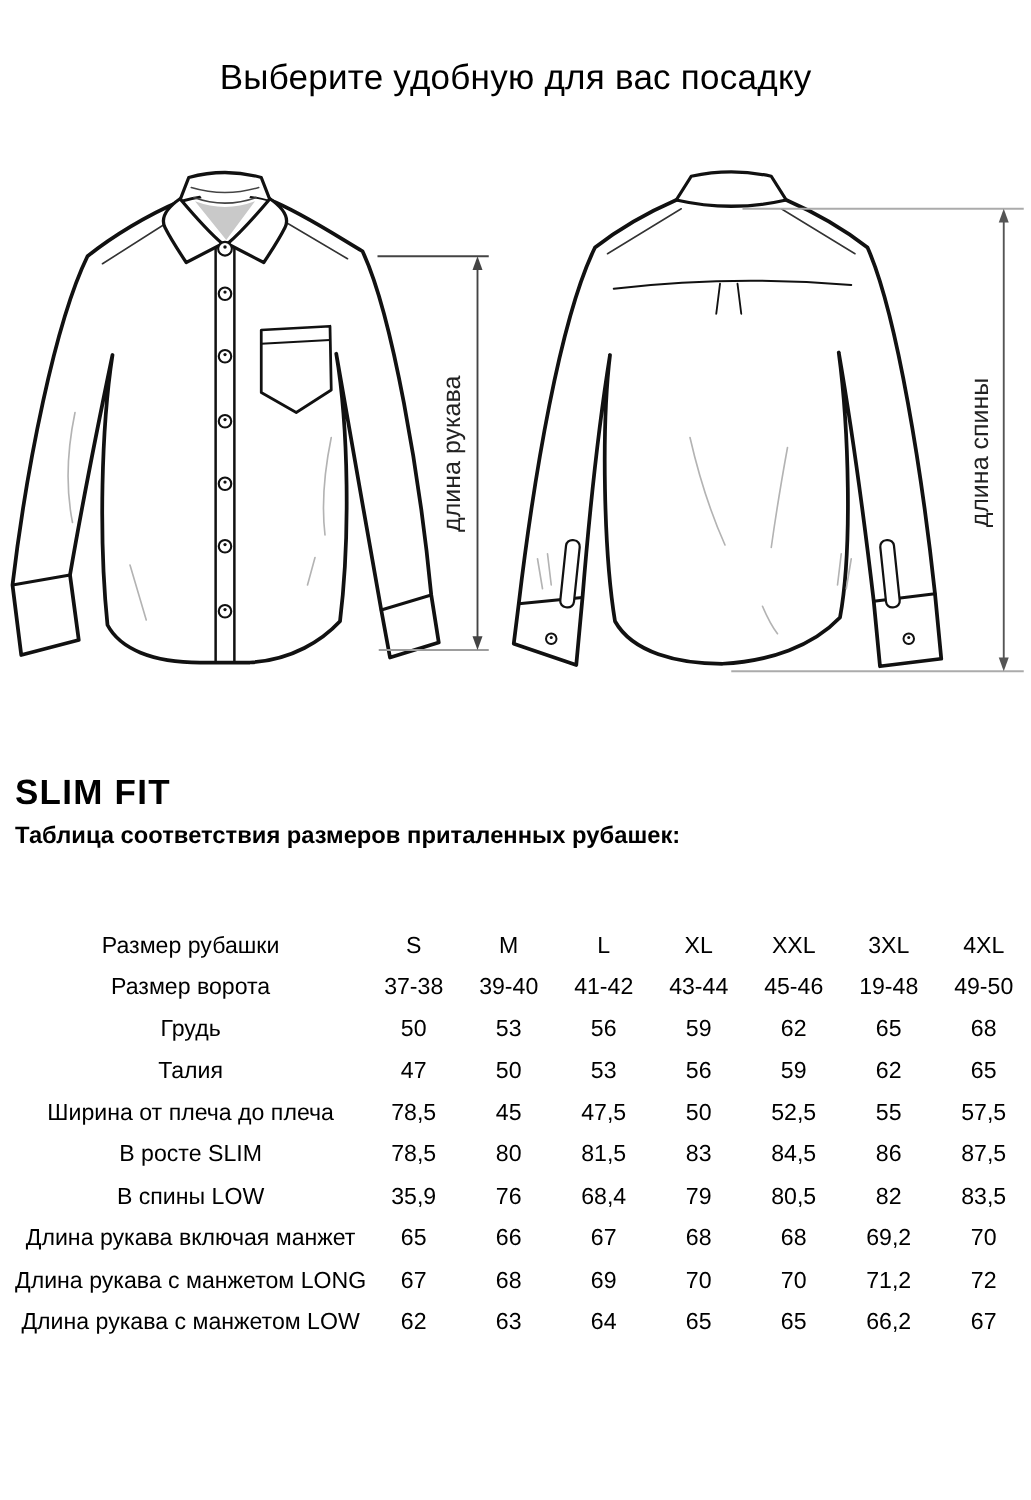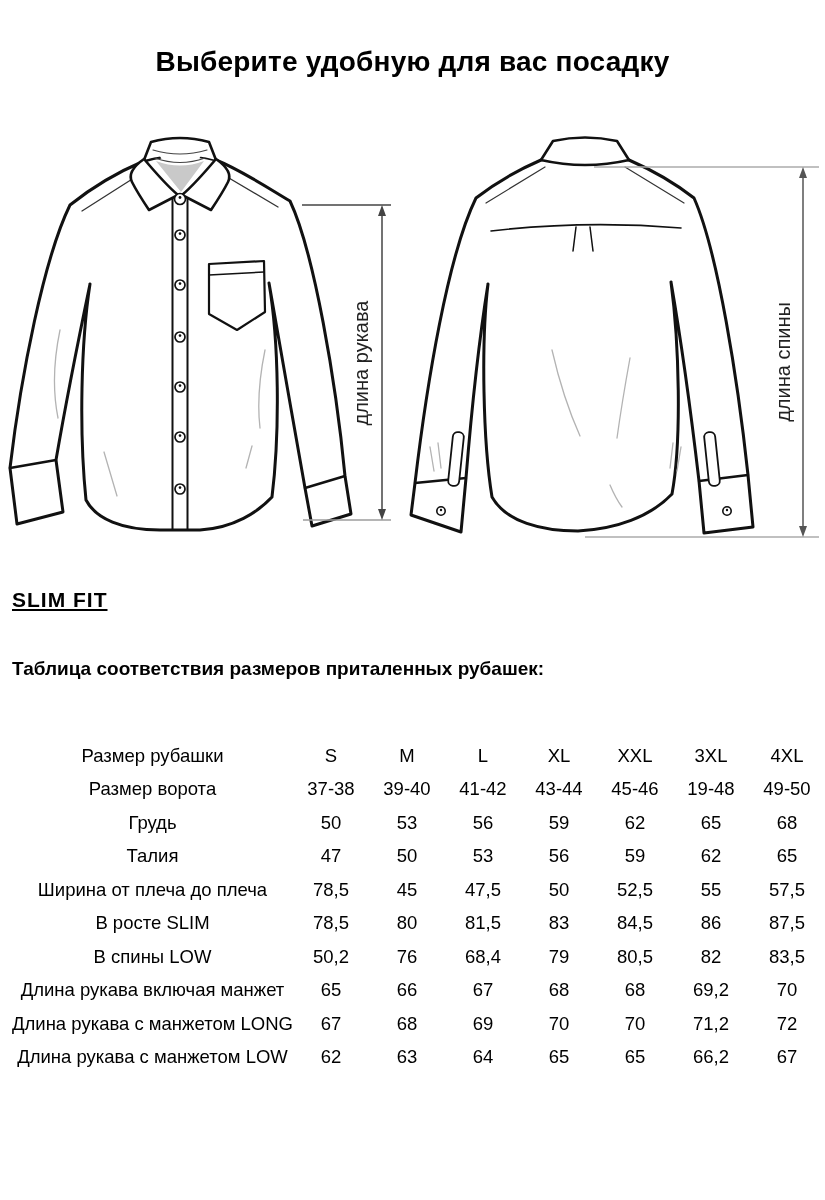--- a/index.html
+++ b/index.html
@@ -2,26 +2,26 @@
 <html><head>
 <meta charset="utf-8">
 <style>
   html,body{margin:0;padding:0;background:#fff;}
   .page{
     position:relative;width:825px;height:1200px;background:#fff;overflow:hidden;
     font-family:"Liberation Sans",sans-serif;color:#000;
   }
   .title{
     position:absolute;top:46px;left:0;width:825px;text-align:center;
-    font-size:28px;font-weight:700;letter-spacing:0.2px;
+    font-size:28px;font-weight:400;letter-spacing:0.2px;
   }
   .diagram{position:absolute;left:0;top:110px;width:825px;height:470px;}
   .diagram text{font-family:"Liberation Sans",sans-serif;font-size:20px;fill:#222;}
   .slim-heading{
-    position:absolute;left:12px;top:588px;font-size:21px;font-weight:700;letter-spacing:1px;text-decoration:underline;
+    position:absolute;left:12px;top:618px;font-size:28px;font-weight:700;letter-spacing:1px;
   }
   .slim-subtitle{
     position:absolute;left:12px;top:658px;font-size:19px;font-weight:700;
   }
   table.size-table{
     position:absolute;left:12px;top:739px;border-collapse:collapse;table-layout:fixed;
     font-size:18.5px;line-height:1;
   }
   table.size-table td{height:33.5px;padding:0;vertical-align:middle;border:none;}
   table.size-table td.lbl{width:271px;text-align:center;white-space:nowrap;overflow:visible;}
@@ -213,21 +213,21 @@
           <td class="val">78,5</td>
           <td class="val">80</td>
           <td class="val">81,5</td>
           <td class="val">83</td>
           <td class="val">84,5</td>
           <td class="val">86</td>
           <td class="val">87,5</td>
         </tr>
         <tr>
           <td class="lbl">В спины LOW</td>
-          <td class="val">50,2</td>
+          <td class="val">35,9</td>
           <td class="val">76</td>
           <td class="val">68,4</td>
           <td class="val">79</td>
           <td class="val">80,5</td>
           <td class="val">82</td>
           <td class="val">83,5</td>
         </tr>
         <tr>
           <td class="lbl">Длина рукава включая манжет</td>
           <td class="val">65</td>

